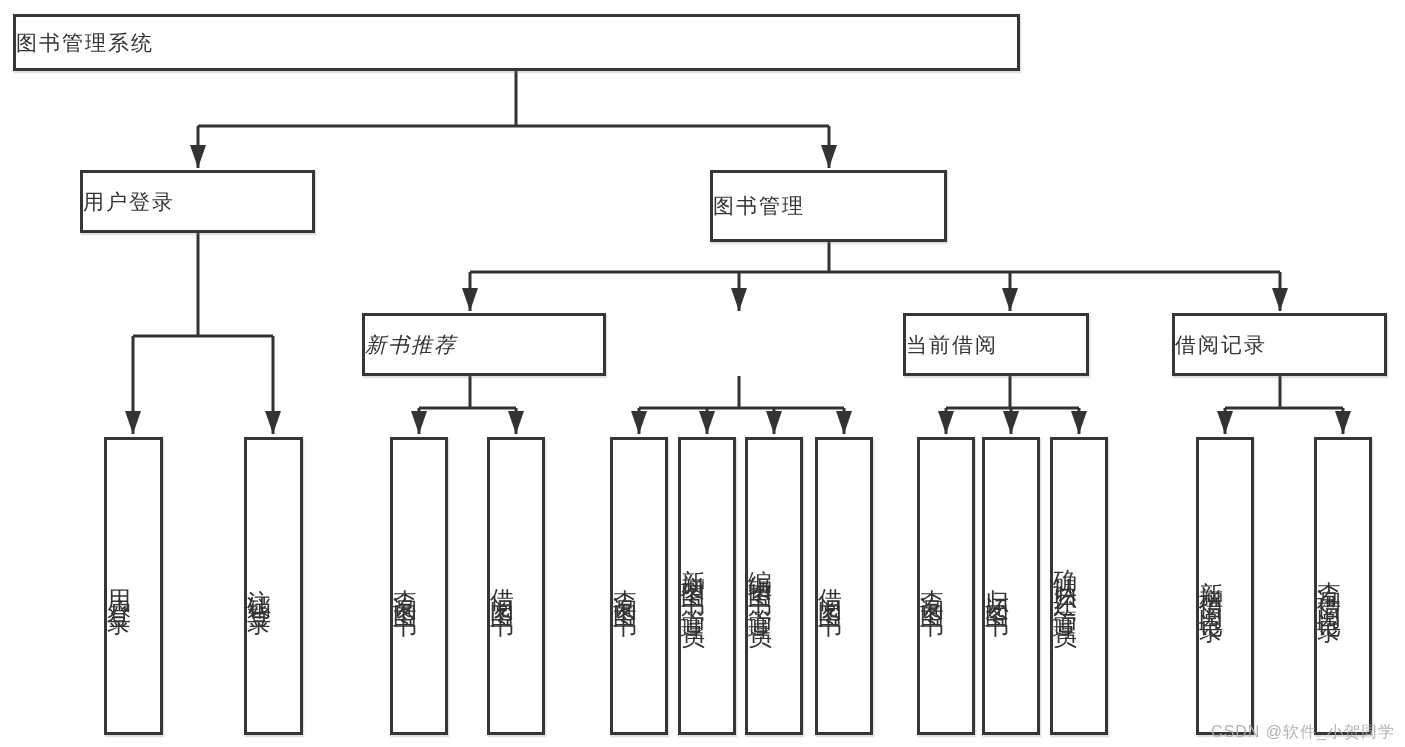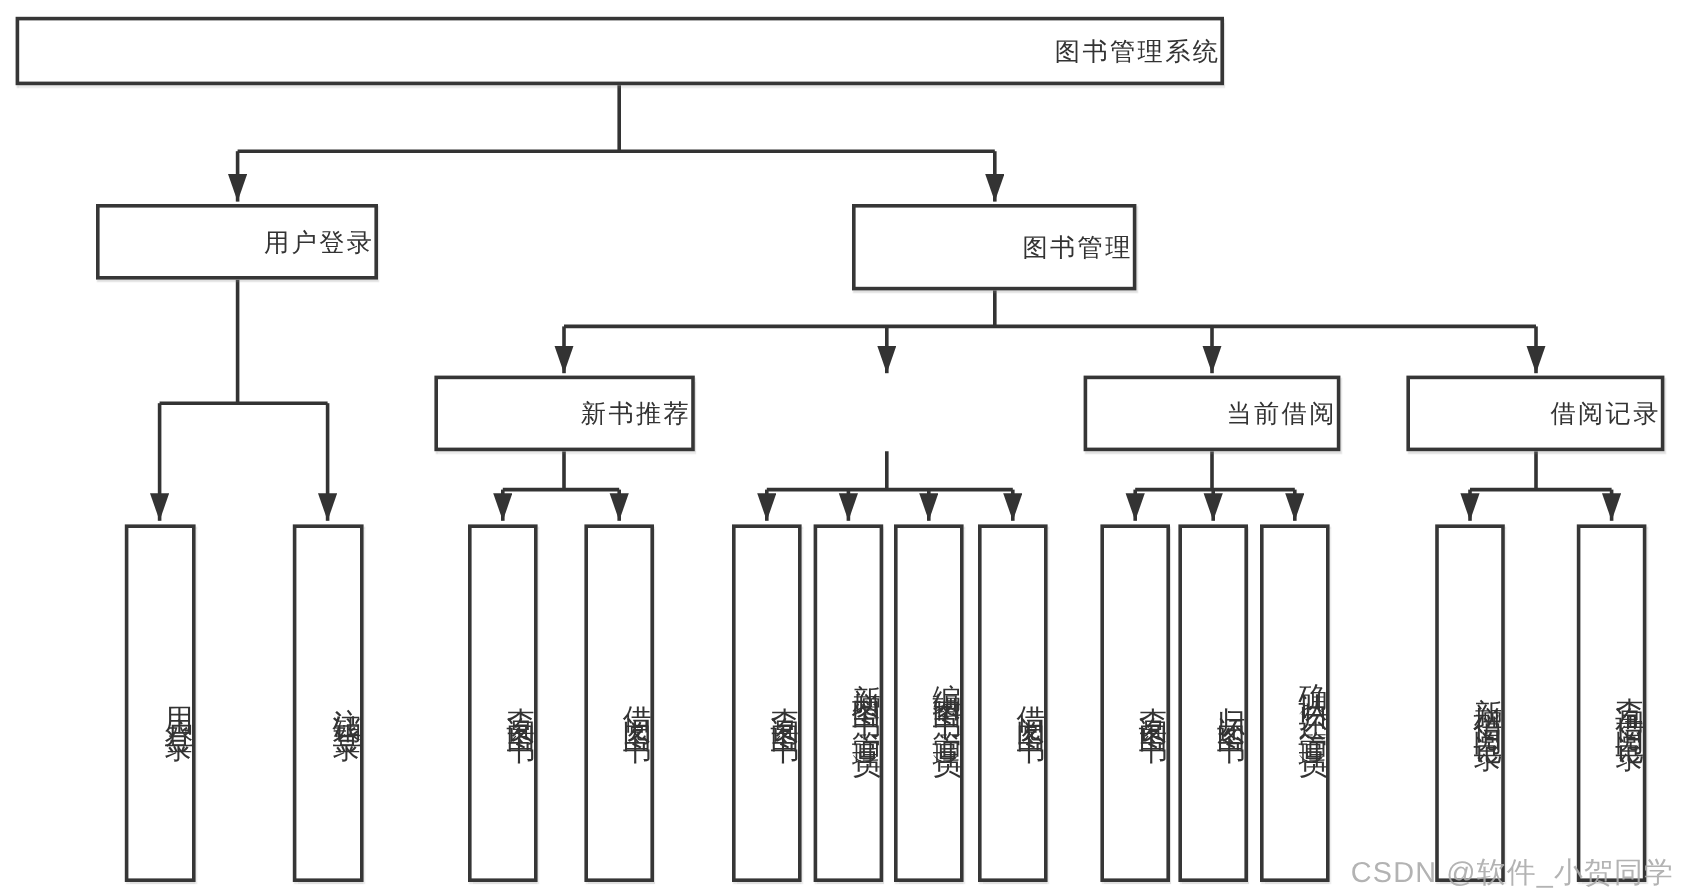--- a/index.html
+++ b/index.html
@@ -10,36 +10,36 @@
     font-family:"Liberation Sans","DejaVu Sans",sans-serif;
     color:#333333;
     overflow:hidden;
   }
   svg.connectors { position:absolute; left:0; top:0; z-index:1; }
   .box {
     position:absolute;
     background:#ffffff;
     border:3px solid #363636;
     box-sizing:border-box;
-    display:flex; align-items:center; justify-content:flex-end;
+    display:flex; align-items:center; justify-content:flex-start;
     font-size:21px;
     letter-spacing:2px;
     z-index:2;
     box-shadow:1px 2px 1px rgba(130,130,130,0.25);
   }
   .vbox span {
     writing-mode:vertical-rl;
     letter-spacing:8px;
     font-size:24px;
     line-height:1;
   }
   .watermark {
     position:absolute;
     right:10px; bottom:4px;
-    font-size:24px;
+    font-size:16px;
     color:#ababab;
     letter-spacing:1px;
     z-index:3;
     opacity:0.9;
   }
 </style>
 </head>
 <body>
 
 <div class="canvas">
@@ -92,24 +92,24 @@
     <span>图书管理系统</span>
   </div>
 
   <div class="box" style="left:80px; top:170px; width:235px; height:63px;">
     <span>用户登录</span>
   </div>
   <div class="box" style="left:710px; top:170px; width:237px; height:72px;">
     <span>图书管理</span>
   </div>
 
-  <div class="box" style="left:362px; top:313px; width:217px; height:63px;">
+  <div class="box" style="left:362px; top:313px; width:244px; height:63px;font-style:italic;">
     <span>新书推荐</span>
   </div>
-  <div class="box" style="left:903px; top:313px; width:214px; height:63px;">
+  <div class="box" style="left:903px; top:313px; width:186px; height:63px;">
     <span>当前借阅</span>
   </div>
   <div class="box" style="left:1172px; top:313px; width:215px; height:63px;">
     <span>借阅记录</span>
   </div>
 
   <div class="box vbox" style="left:104px; top:437px; width:59px; height:298px;">
     <span>用户登录</span>
   </div>
   <div class="box vbox" style="left:244px; top:437px; width:59px; height:298px;">

